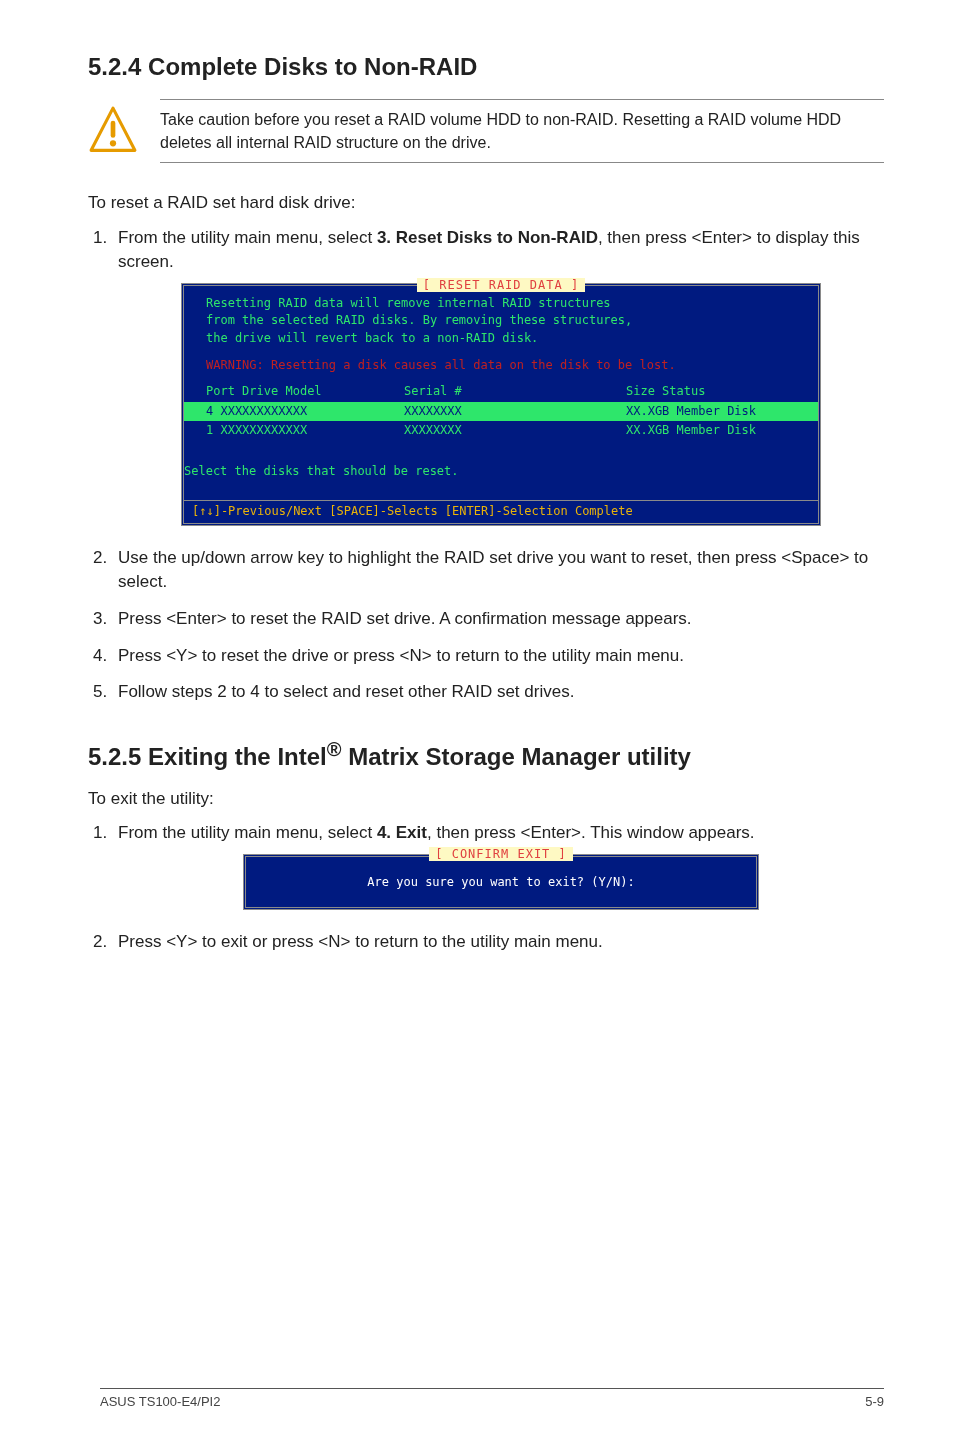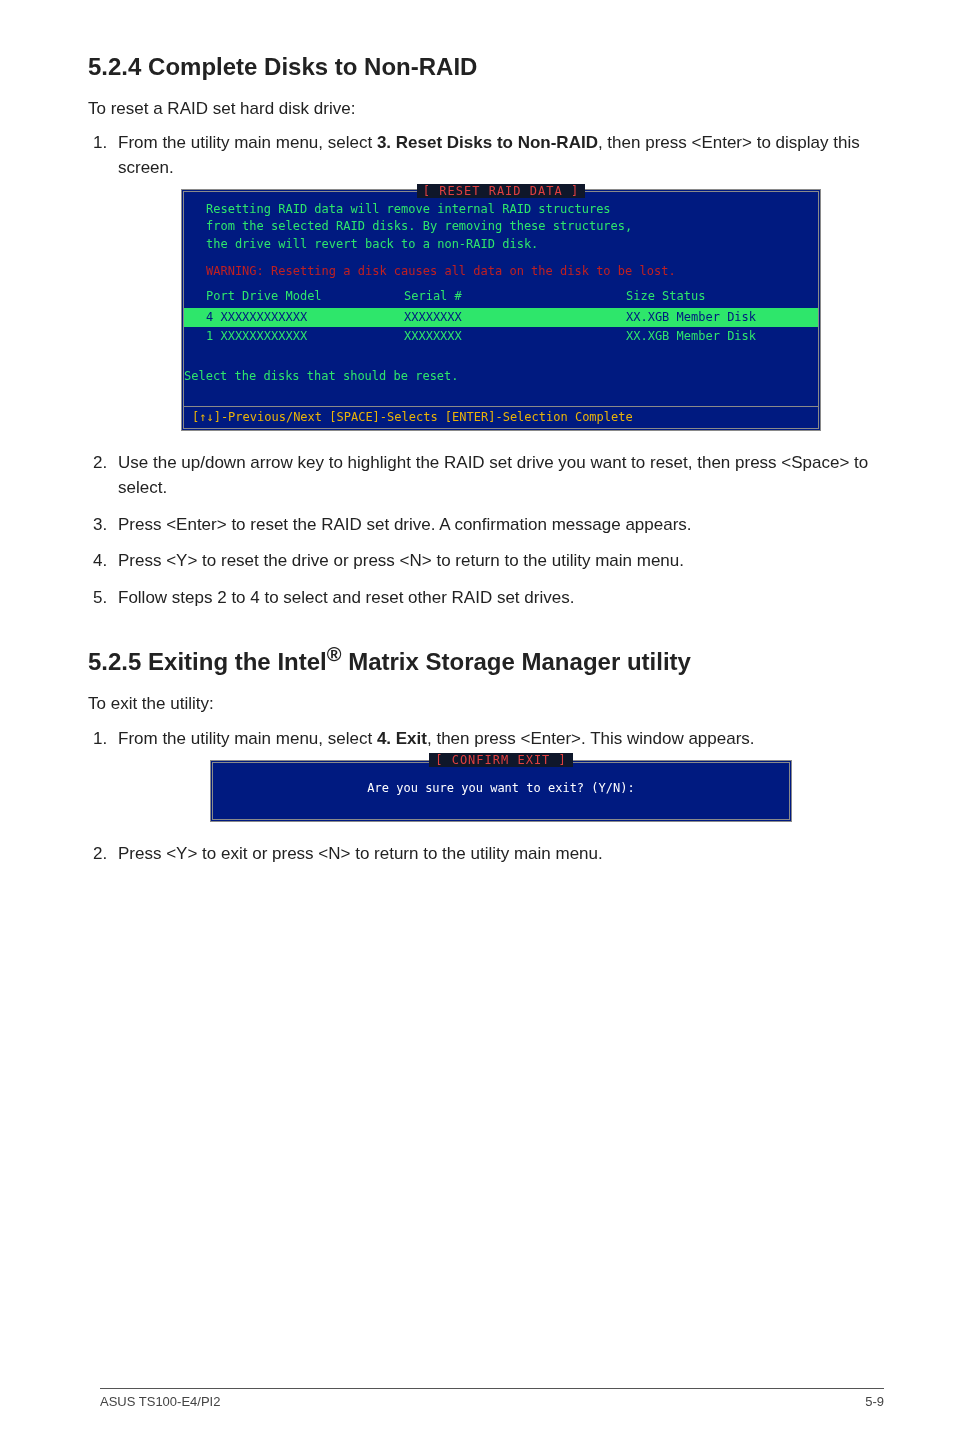--- a/index.html
+++ b/index.html
@@ -76,21 +76,21 @@
   }
   .bios-inner {
     padding: 2px 0 0 0;
   }
   .bios-titlebar {
     text-align: center;
     margin-top: -11px;
     height: 14px;
   }
   .bios-titlebar span {
-    background: #0f172a;
+    background: #fef9c3;
     color: #e04040;
     padding: 0 6px;
     letter-spacing: 1px;
     font-size: 12px;
   }
   .bios-paragraph {
     color: #2ee66b;
     padding: 4px 18px 6px 22px;
     white-space: pre-line;
   }
@@ -124,22 +124,22 @@
     color: #2ee66b;
     padding: 22px 0 20px 0;
   }
   .bios-footer {
     border-top: 1px solid #8a8a8a;
     color: #eab308;
     padding: 2px 8px;
     font-size: 12px;
   }
   .bios-small {
-    width: 582px;
-    padding-bottom: 16px;
+    width: 516px;
+    padding-bottom: 10px;
   }
   .bios-small .exit-msg {
     color: #fff;
     text-align: center;
     padding: 14px 0 6px 0;
   }
   .page-footer {
     position: absolute;
     bottom: 26px;
     left: 100px;
@@ -152,20 +152,30 @@
     justify-content: space-between;
   }
 </style>
 </head>
 <body>
 
 <div class="page">
 
   <h2 class="section-title">5.2.4 Complete Disks to Non-RAID</h2>
 
+  <div class="caution-row">
+    <div class="caution-icon">
+      <svg viewBox="0 0 64 64">
+        <polygon points="32,4 60,58 4,58" fill="none" stroke="#e69b00" stroke-width="4" stroke-linejoin="round"></polygon>
+        <rect x="29" y="20" width="6" height="22" rx="3" fill="#e69b00"></rect>
+        <circle cx="32" cy="49" r="4" fill="#e69b00"></circle>
+      </svg>
+    </div>
+    <div class="caution-text">Take caution before you reset a RAID volume HDD to non-RAID. Resetting a RAID volume HDD deletes all internal RAID structure on the drive.</div>
+  </div>
 
   <p class="body">To reset a RAID set hard disk drive:</p>
 
   <ol class="steps">
     <li>
       <span>From the utility main menu, select </span><span class="bold">3. Reset Disks to Non-RAID</span><span>, then press &lt;Enter&gt; to display this screen.</span>
 
       <div class="bios-wrap">
         <div class="bios">
           <div class="bios-inner">

